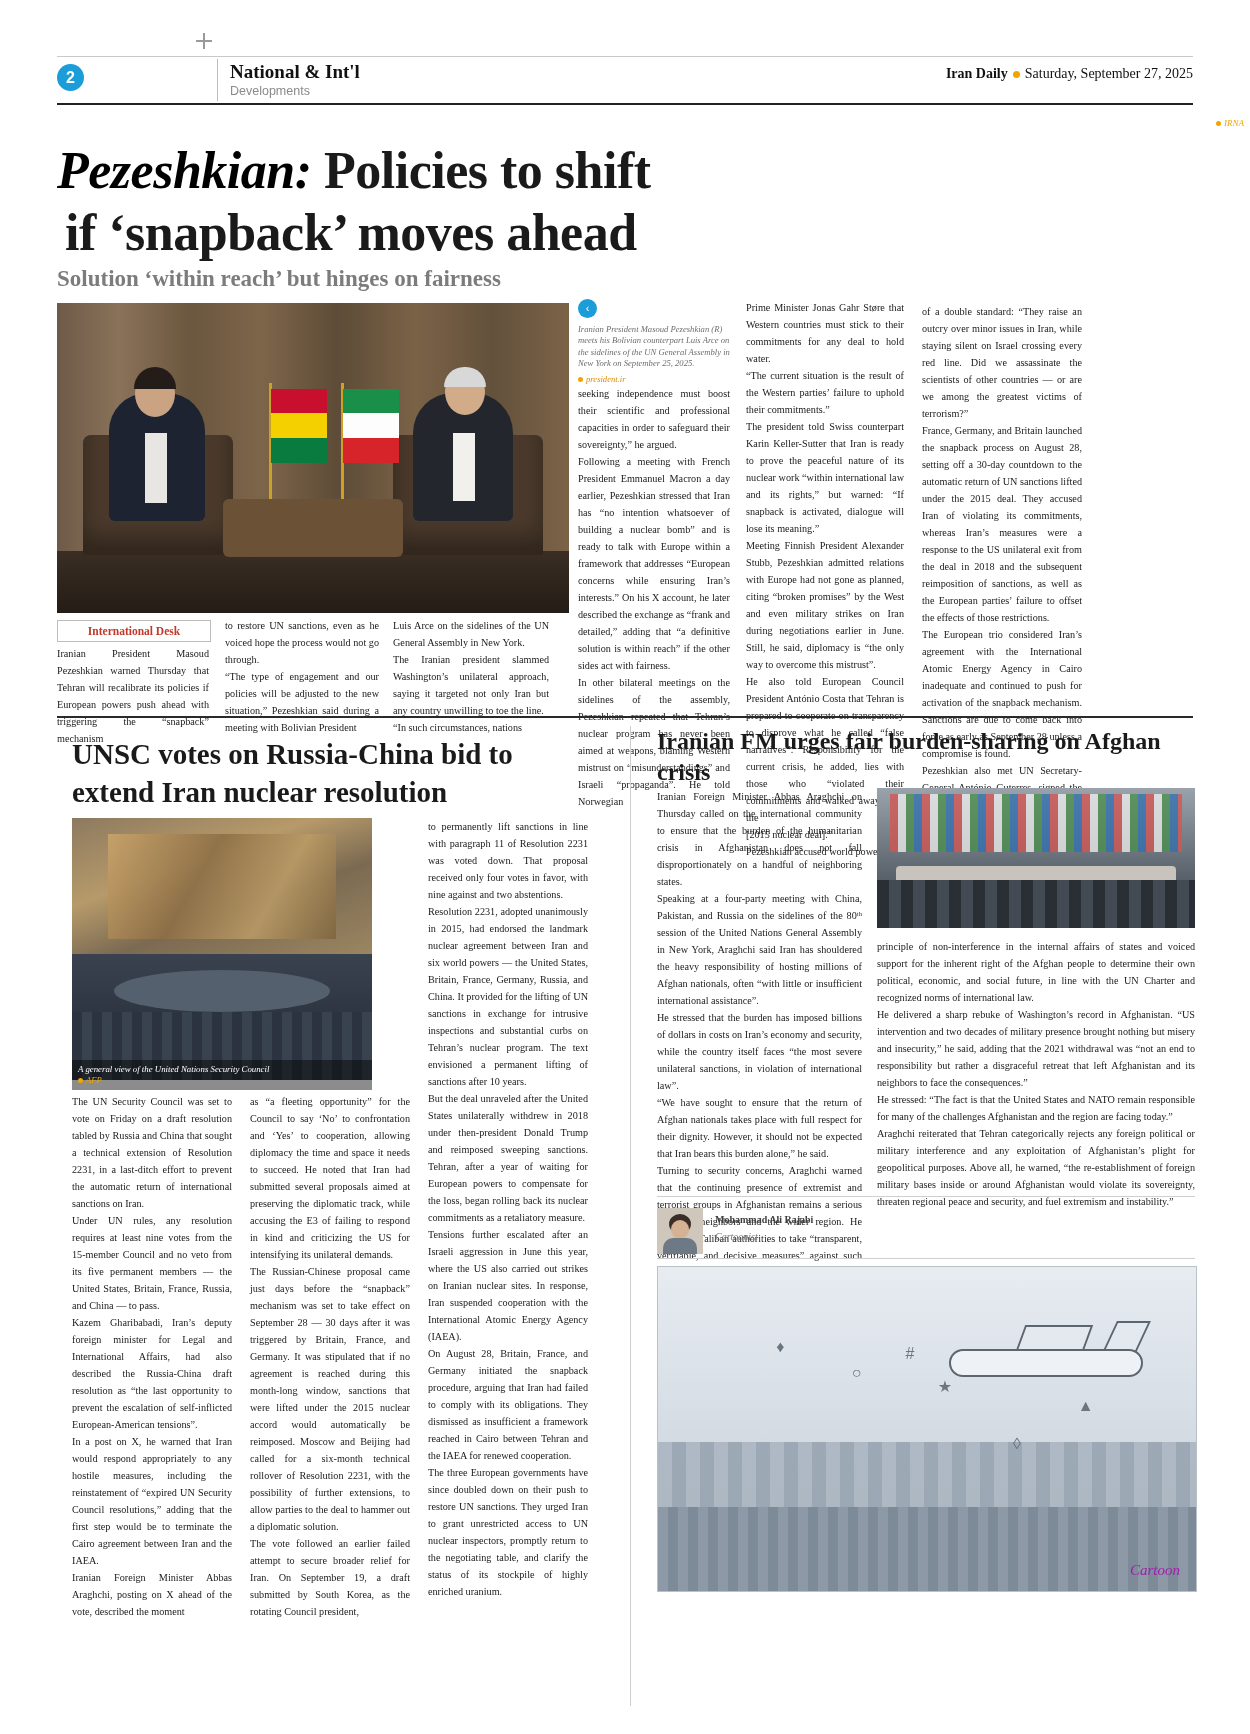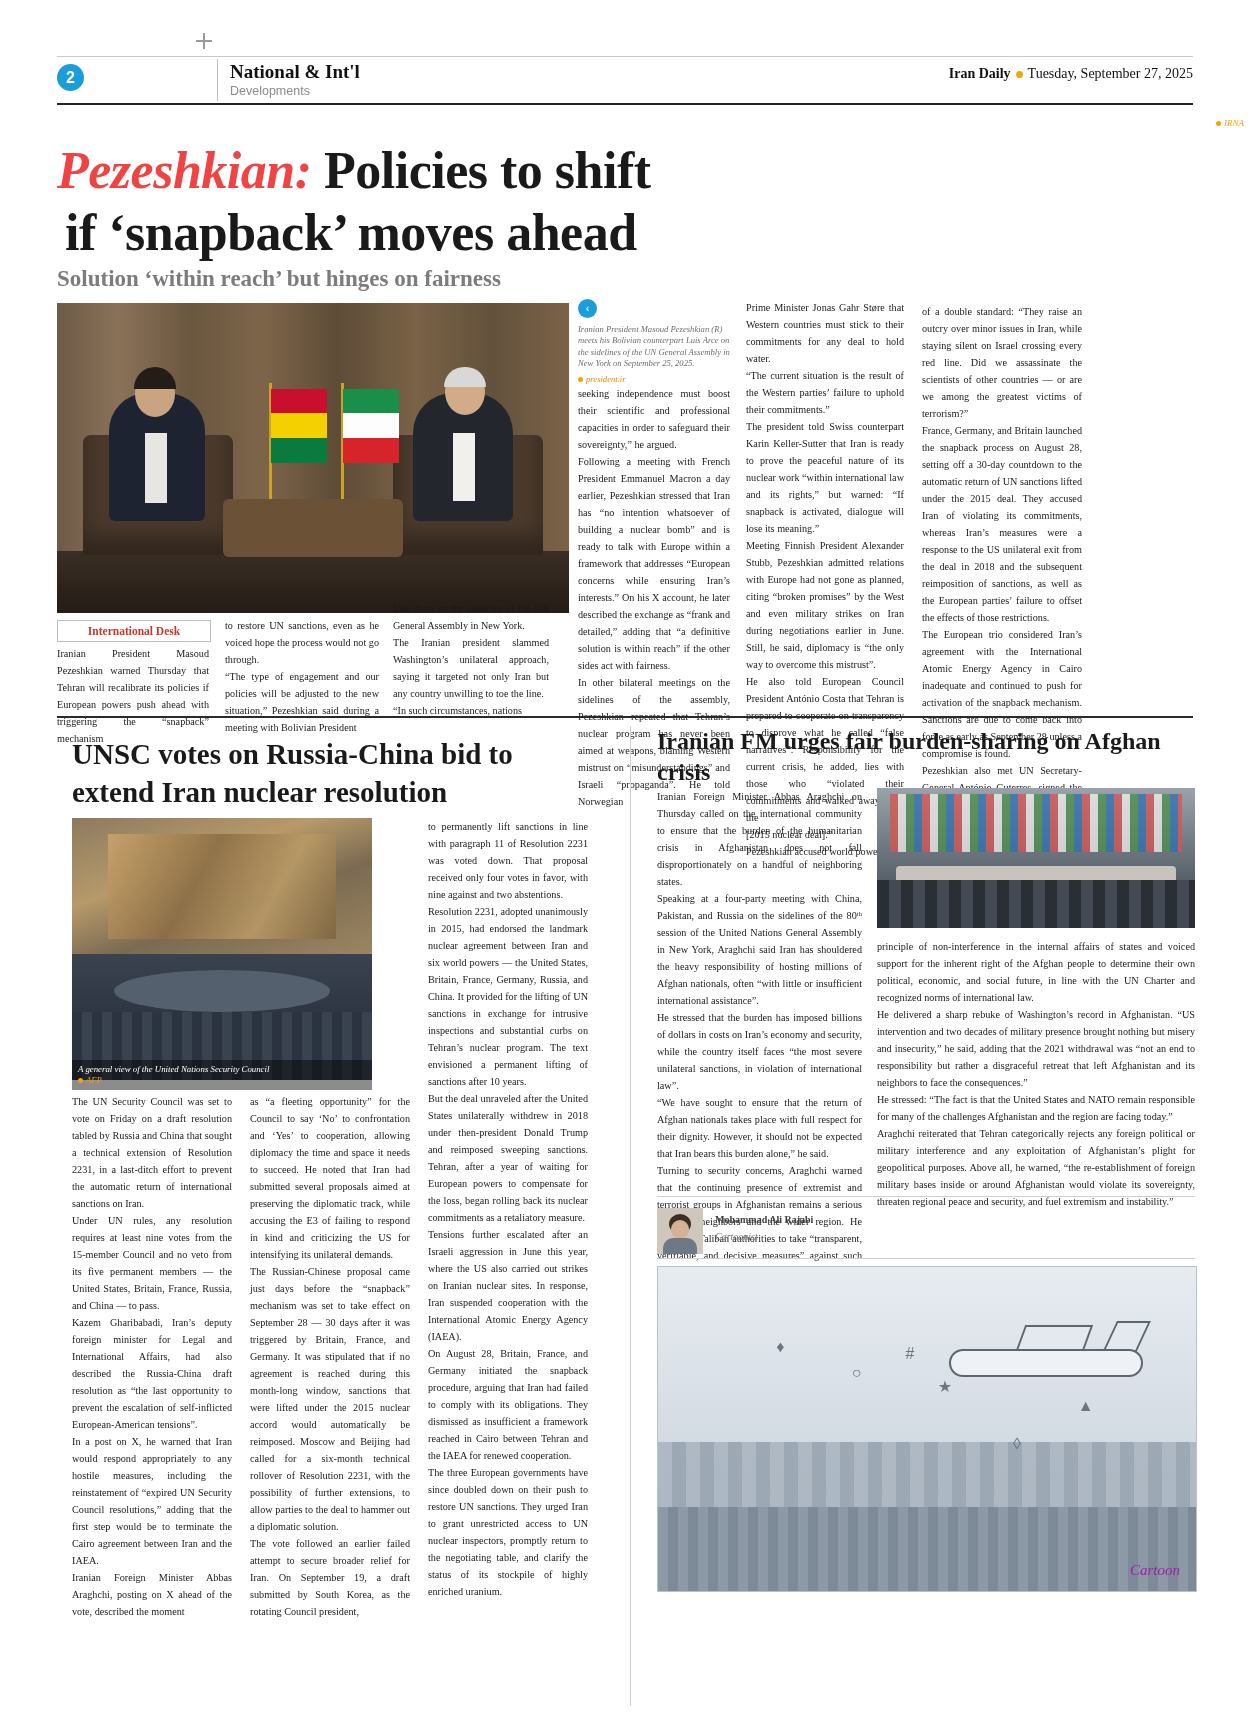--- a/index.html
+++ b/index.html
@@ -27,21 +27,21 @@
   .sec-divider{position:absolute;left:160px;top:2px;width:1px;height:42px;background:#bcbcbc;}
   .sec-title{position:absolute;left:173px;top:4px;font-family:"Liberation Serif",serif;font-weight:bold;font-size:19px;color:#111;}
   .sec-sub{position:absolute;left:173px;top:27px;font-family:"Liberation Sans",sans-serif;font-size:12.5px;color:#8a8a8a;}
   .mast-right{position:absolute;right:0;top:9px;font-family:"Liberation Serif",serif;font-size:14px;color:#111;white-space:nowrap;}
   .mast-right b{font-weight:bold;}
   .dot-orange{display:inline-block;width:7px;height:7px;border-radius:50%;background:#f0a500;margin:0 5px 1px 5px;vertical-align:middle;}
 
   
   .headline{position:absolute;left:57px;top:140px;width:1000px;}
   .headline .l1{font-size:52px;line-height:62px;font-weight:bold;letter-spacing:-0.5px;}
-  .headline .name{font-style:italic;font-weight:bold;color:#ef4444;}
+  .headline .name{font-style:italic;font-weight:bold;color:#000000;}
   .headline .l2{font-size:52px;line-height:62px;font-weight:bold;letter-spacing:-0.5px;margin-left:8px;}
   .subhead{position:absolute;left:57px;top:266px;font-size:23px;font-weight:bold;color:#7c7c7c;}
 
   
   .hero{position:absolute;left:57px;top:303px;width:512px;height:310px;background:#5a4a3c;overflow:hidden;}
   .hero .curtain{position:absolute;left:0;top:0;width:100%;height:100%;
      background:linear-gradient(90deg,#6e5a48 0%,#8a7259 12%,#6b573f 26%,#7d6549 40%,#5e4c38 55%,#7a6246 70%,#63513c 85%,#7b6347 100%);}
   .hero .floor{position:absolute;left:0;bottom:0;width:100%;height:62px;background:linear-gradient(#3a2e24,#241c16);}
   .hero .sofa-l{position:absolute;left:26px;bottom:58px;width:150px;height:120px;background:#4b3a2c;border-radius:8px 8px 2px 2px;box-shadow:inset 0 -18px 22px rgba(0,0,0,.35);}
   .hero .sofa-r{position:absolute;right:26px;bottom:58px;width:150px;height:120px;background:#4b3a2c;border-radius:8px 8px 2px 2px;box-shadow:inset 0 -18px 22px rgba(0,0,0,.35);}
@@ -137,21 +137,21 @@
 
   <div class="cropmark"></div>
 
   <div class="mast-rule-top"></div>
   <div class="masthead">
     <div class="pagenum">2</div>
     <div class="sec-divider"></div>
     <div class="sec-title">National &amp; Int'l</div>
     <div class="sec-sub">Developments</div>
     <div class="mast-right">
-      <b>Iran Daily</b><span class="dot-orange"></span><span>Tuesday, September 27, 2025</span>
+      <b>Iran Daily</b><span class="dot-orange"></span><span>Saturday, September 27, 2025</span>
     </div>
   </div>
   <div class="mast-rule-bottom"></div>
 
   <div class="headline">
     <div class="l1"><span class="name">Pezeshkian:</span><span> Policies to shift</span></div>
     <div class="l2">if ‘snapback’ moves ahead</div>
   </div>
   <div class="subhead">Solution ‘within reach’ but hinges on fairness</div>
 
@@ -179,21 +179,21 @@
     <div class="caparrow">‹</div>
     <div class="captext">Iranian President Masoud Pezeshkian (R) meets his Bolivian counterpart Luis Arce on the sidelines of the UN General Assembly in New York on September 25, 2025.</div>
     <div class="capsrc"><span class="cdot"></span><span>president.ir</span></div>
   </div>
 
   <div class="deskbadge"><span>International Desk</span></div>
 
   <div class="col" style="left:57px;top:645px;width:152px;height:62px;white-space:pre-line;">Iranian President Masoud Pezeshkian warned Thursday that Tehran will recalibrate its policies if European powers push ahead with triggering the “snapback” mechanism</div>
   <div class="col" style="left:225px;top:617px;width:154px;height:95px;white-space:pre-line;">to restore UN sanctions, even as he voiced hope the process would not go through.
 “The type of engagement and our policies will be adjusted to the new situation,” Pezeshkian said during a meeting with Bolivian President</div>
-  <div class="col" style="left:393px;top:600px;width:156px;height:95px;white-space:pre-line;">Luis Arce on the sidelines of the UN General Assembly in New York.
+  <div class="col" style="left:393px;top:617px;width:156px;height:95px;white-space:pre-line;">Luis Arce on the sidelines of the UN General Assembly in New York.
 The Iranian president slammed Washington’s unilateral approach, saying it targeted not only Iran but any country unwilling to toe the line.
 “In such circumstances, nations</div>
   <div class="col" style="left:578px;top:385px;width:152px;height:330px;white-space:pre-line;">seeking independence must boost their scientific and professional capacities in order to safeguard their sovereignty,” he argued.
 Following a meeting with French President Emmanuel Macron a day earlier, Pezeshkian stressed that Iran has “no intention whatsoever of building a nuclear bomb” and is ready to talk with Europe within a framework that addresses “European concerns while ensuring Iran’s interests.” On his X account, he later described the exchange as “frank and detailed,” adding that “a definitive solution is within reach” if the other sides act with fairness.
 In other bilateral meetings on the sidelines of the assembly, Pezeshkian repeated that Tehran’s nuclear program has never been aimed at weapons, blaming Western mistrust on “misunderstandings” and Israeli “propaganda”. He told Norwegian</div>
   <div class="col" style="left:746px;top:299px;width:158px;height:412px;white-space:pre-line;">Prime Minister Jonas Gahr Støre that Western countries must stick to their commitments for any deal to hold water.
 “The current situation is the result of the Western parties’ failure to uphold their commitments.”
 The president told Swiss counterpart Karin Keller-Sutter that Iran is ready to prove the peaceful nature of its nuclear work “within international law and its rights,” but warned: “If snapback is activated, dialogue will lose its meaning.”
 Meeting Finnish President Alexander Stubb, Pezeshkian admitted relations with Europe had not gone as planned, citing “broken promises” by the West and even military strikes on Iran during negotiations earlier in June. Still, he said, diplomacy is “the only way to overcome this mistrust”.
 He also told European Council President António Costa that Tehran is prepared to cooperate on transparency to disprove what he called “false narratives”. Responsibility for the current crisis, he added, lies with those who “violated their commitments and walked away from the

